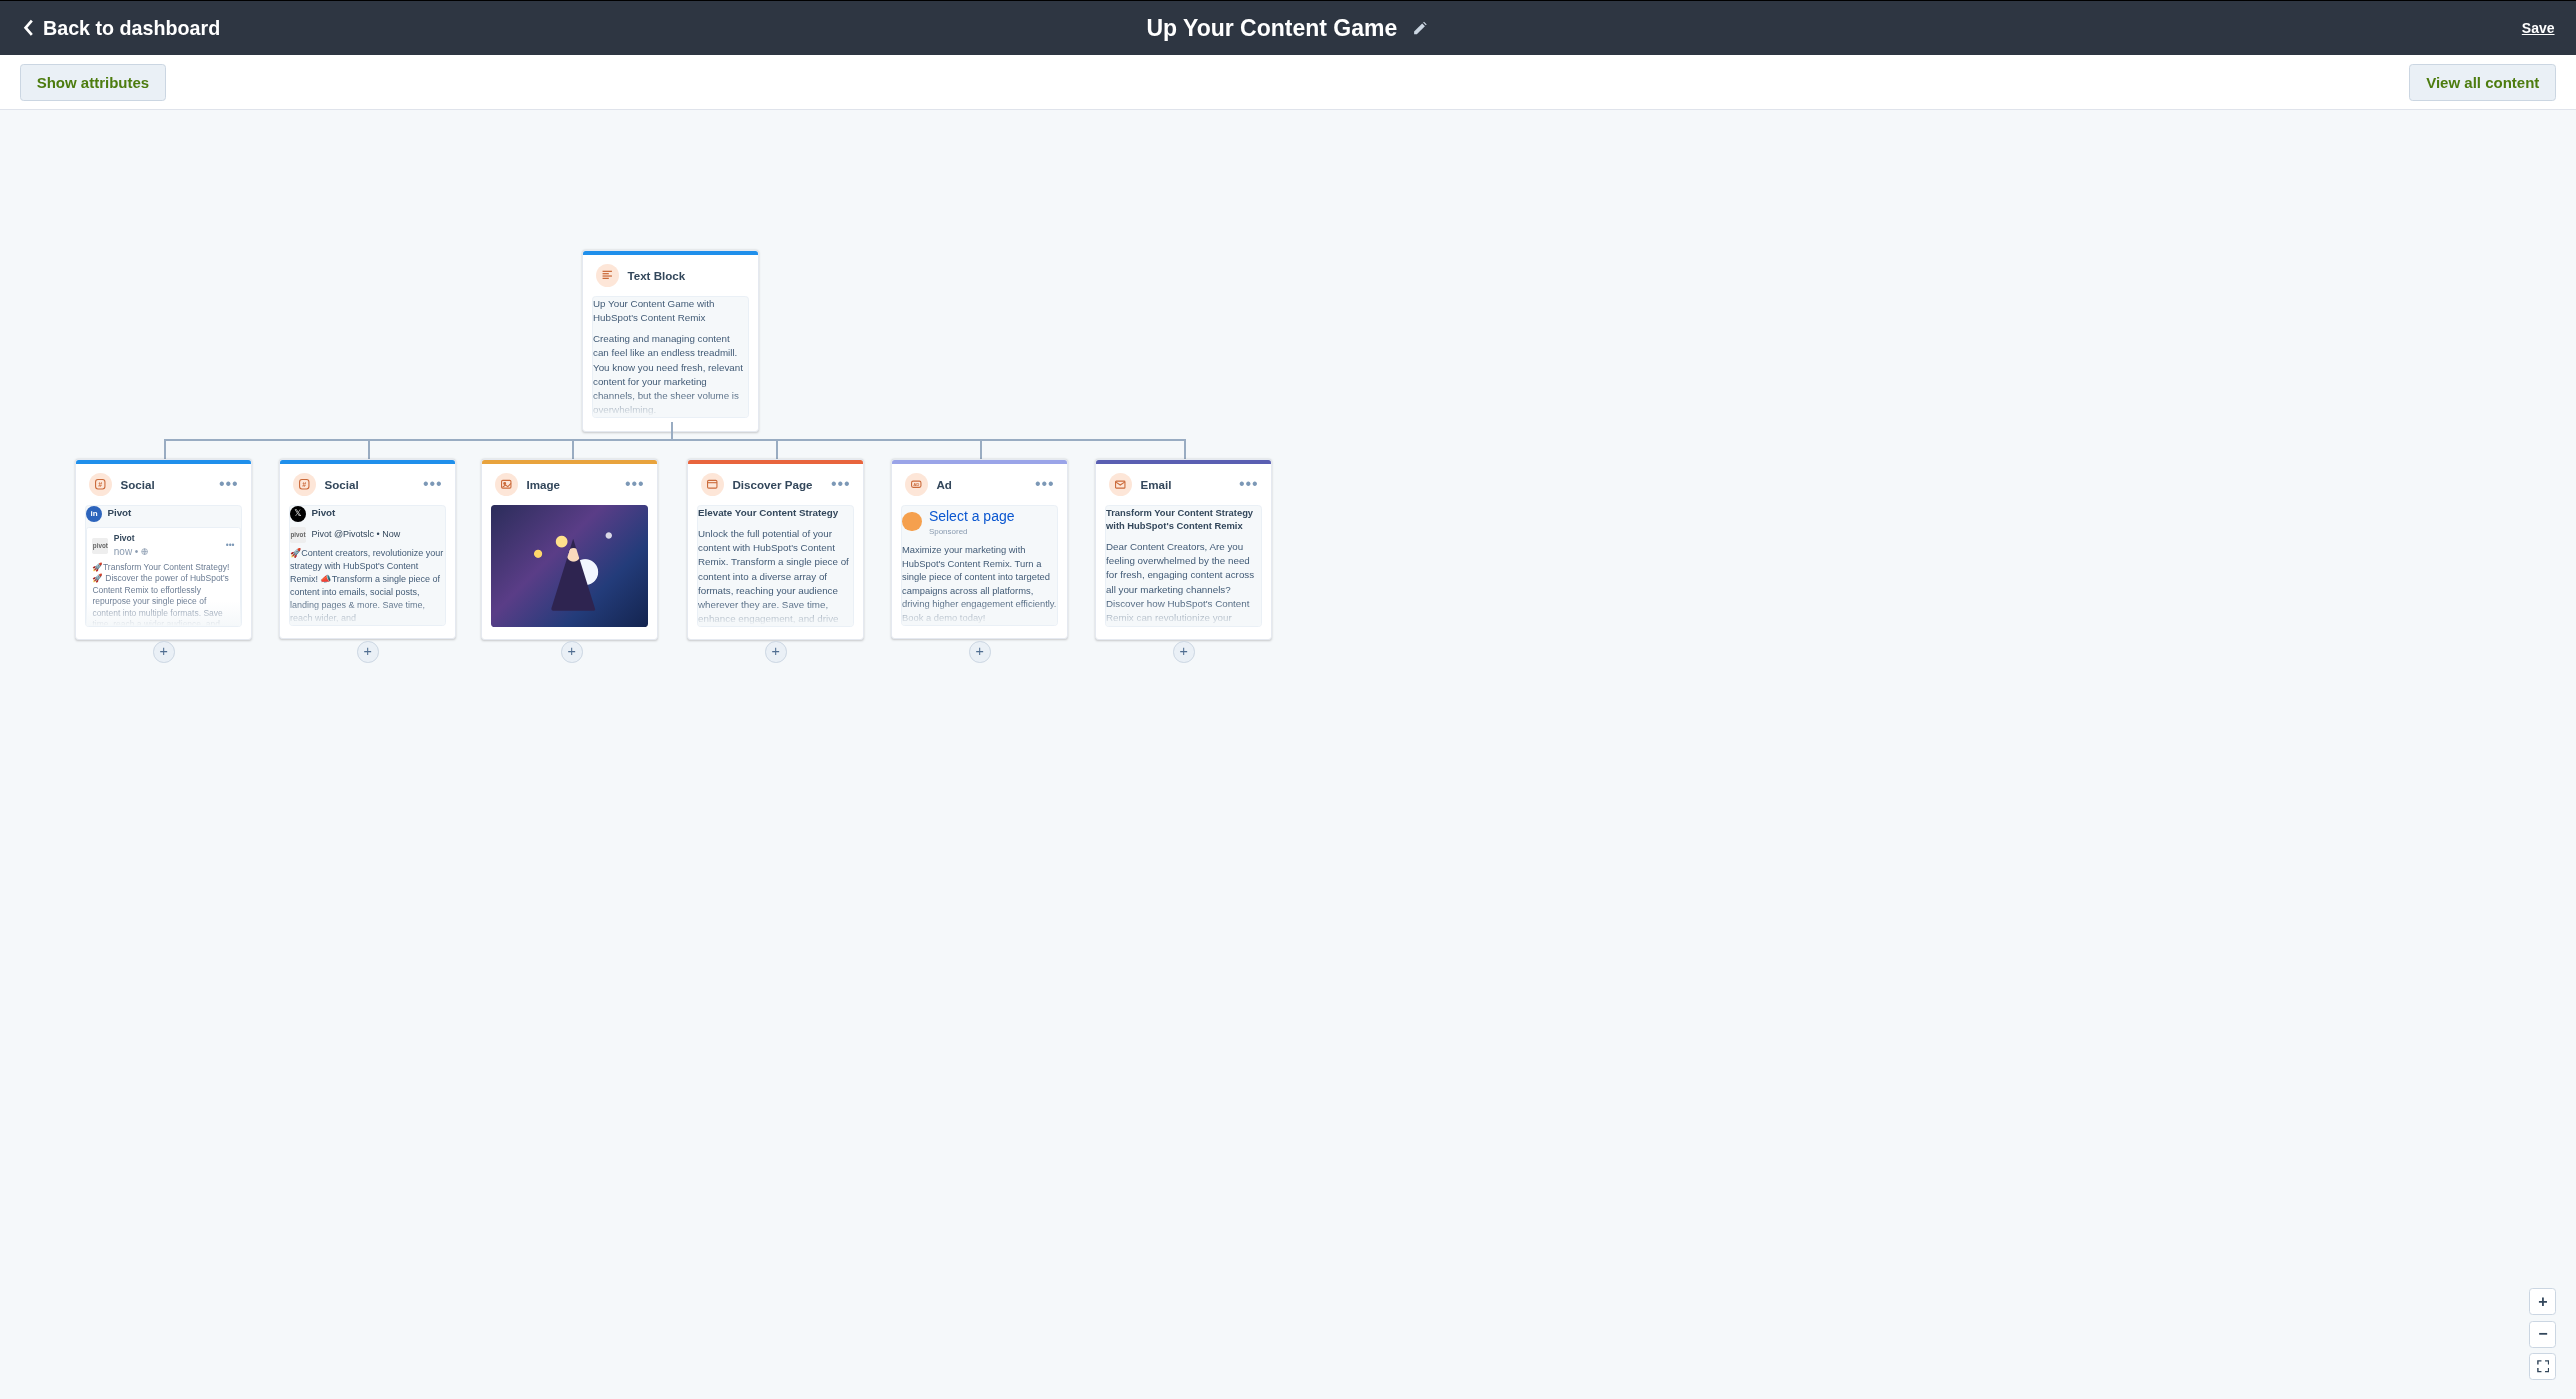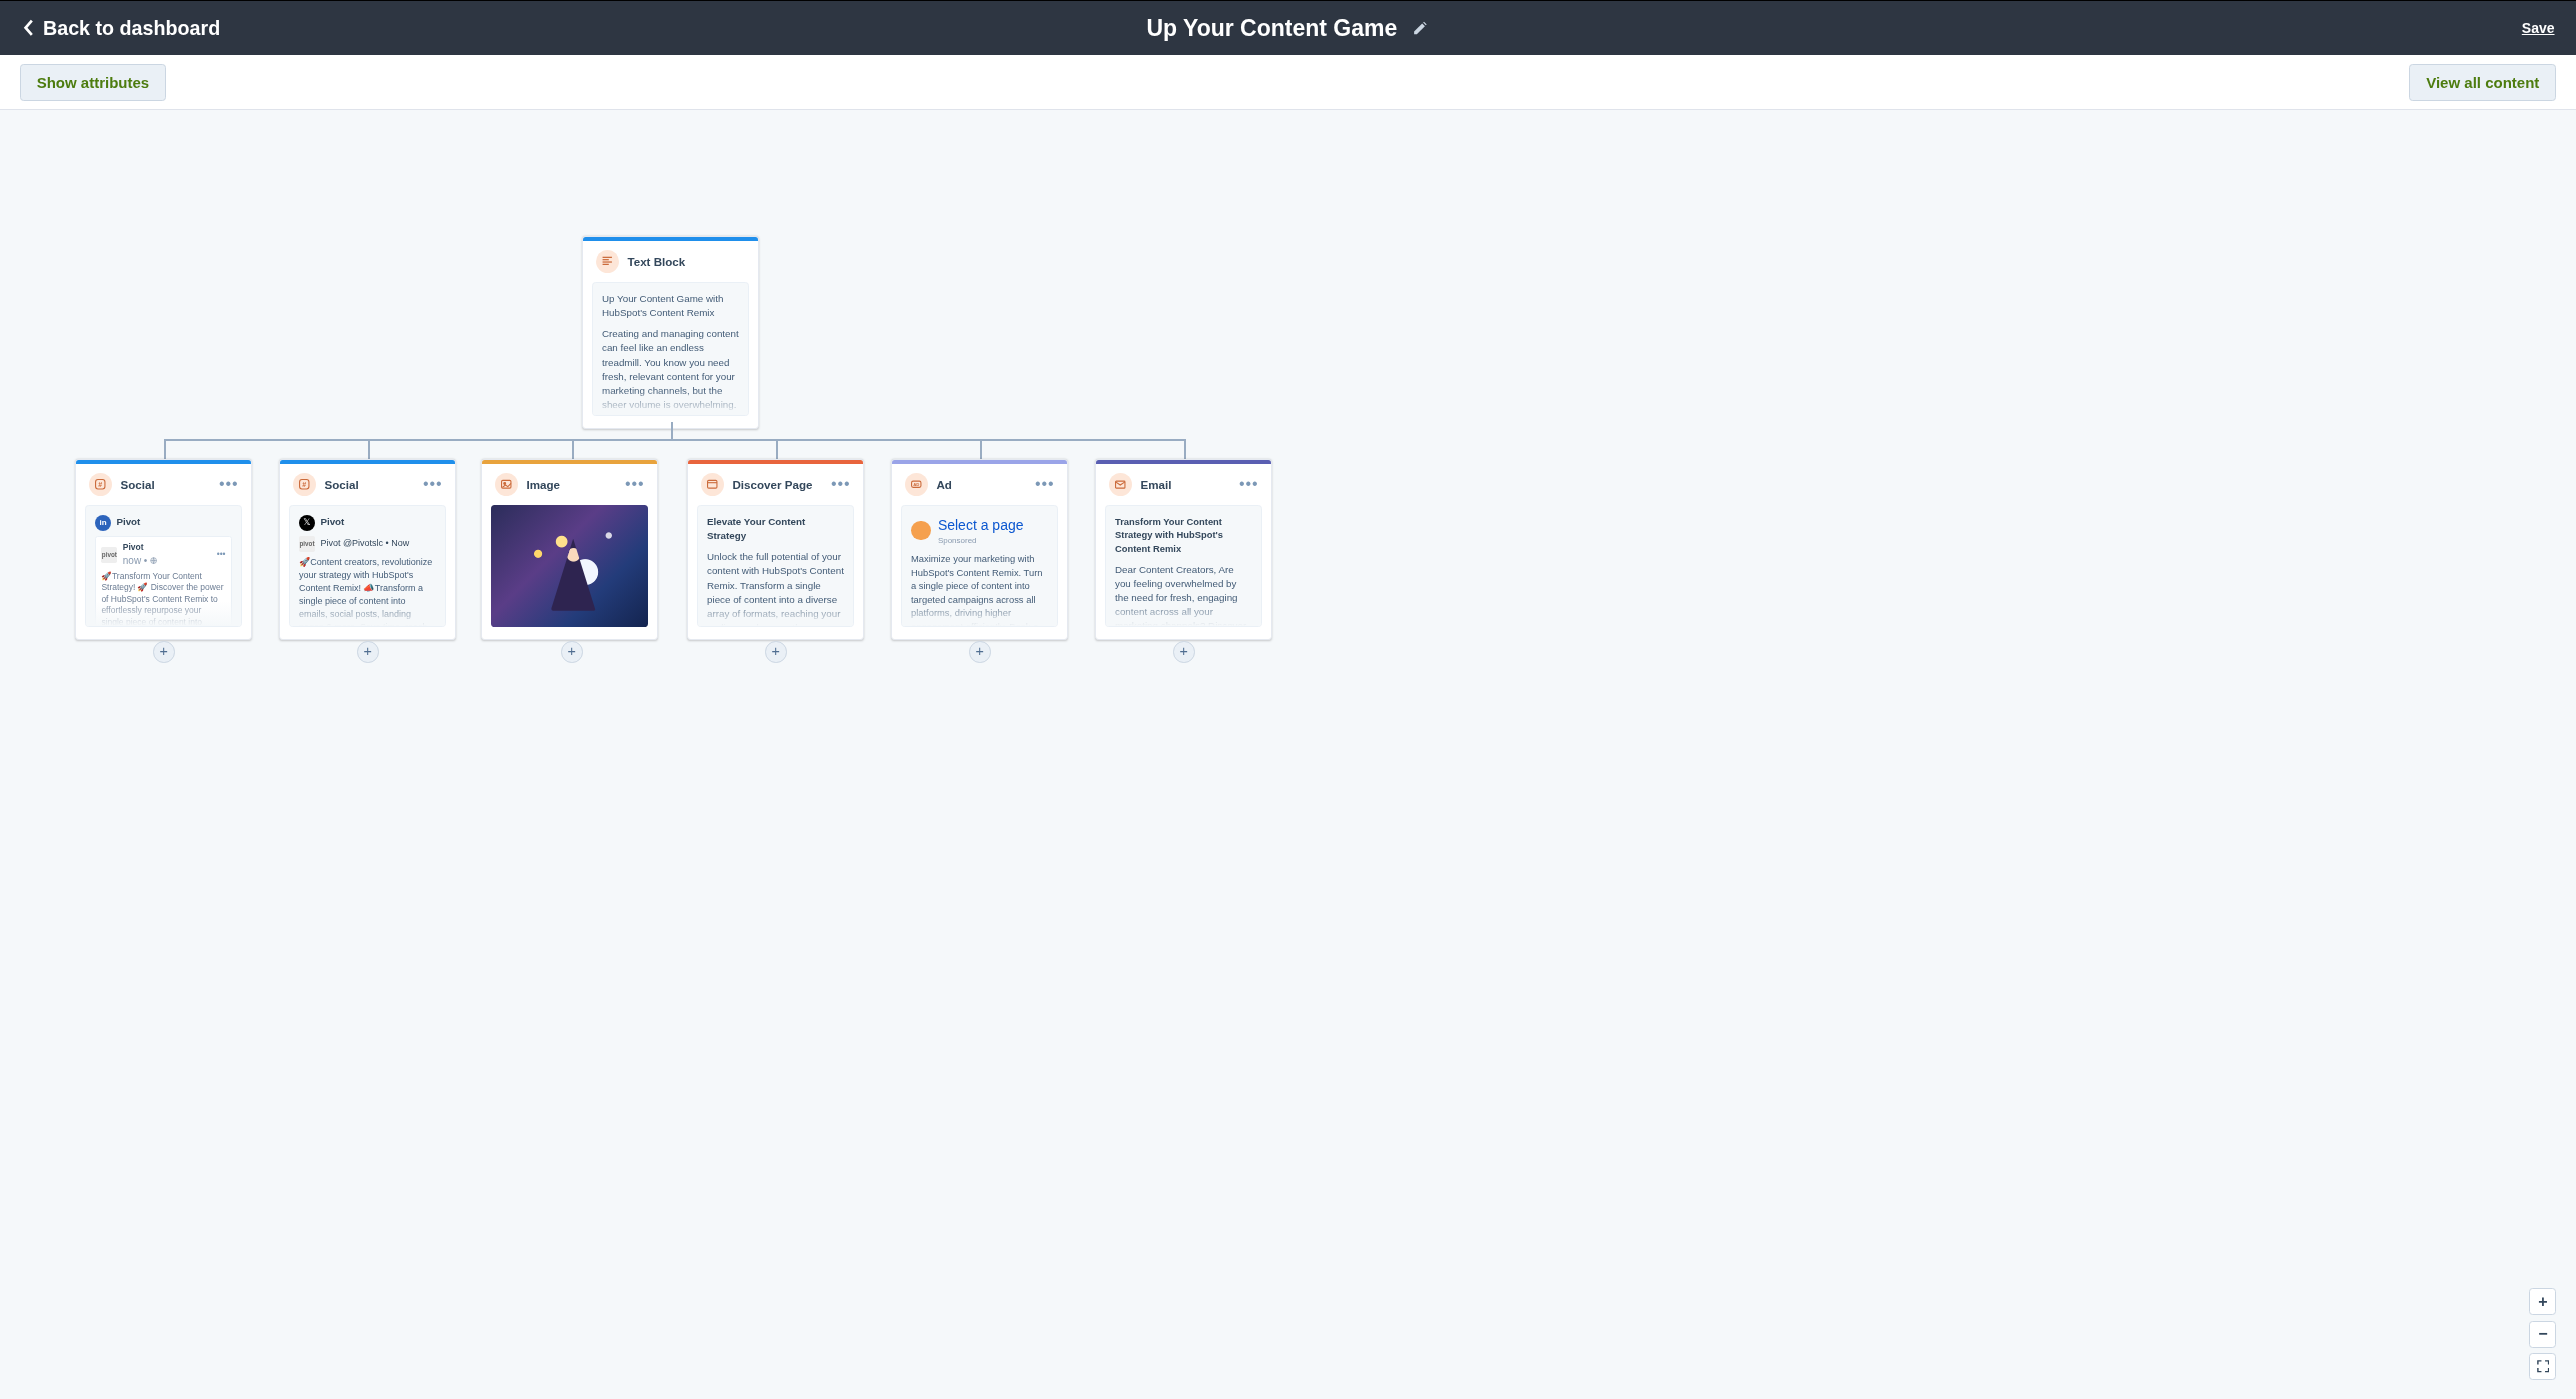--- a/index.html
+++ b/index.html
@@ -102,38 +102,38 @@
   }
   .node-icon svg { width: 12.5px; height: 12.5px; }
   .node-title { font-size: 11.6px; font-weight: 700; color: #33475b; flex: 1; }
   .node-menu { color:#7c98b6; cursor:pointer; font-size:16px; letter-spacing:0.9px; }
 
   .node-body {
     margin: 0 9px 12.5px 9px;
     background: #f5f8fa;
     border: 0.9px solid #eaf0f6;
     border-radius: 3.6px;
-    padding: 9px;
+    padding: 0;
     max-height: 122px;
     overflow: hidden;
     position: relative;
     font-size: 9.8px;
     color: #425b76;
     line-height: 1.45;
   }
   .node-body.fade::after {
     content: "";
     position: absolute;
     left: 0; right: 0; bottom: 0;
     height: 25px;
     background: linear-gradient(to bottom, rgba(245,248,250,0), rgba(245,248,250,1));
   }
   .node-body p + p { margin-top: 7.2px; }
 
-  .root { width: 177px; left: 582px; top: 126px; }
+  .root { width: 177px; left: 582px; top: 140px; }
   .root .node-body { max-height: 134px; }
   .root .accent { background:#1f8feb; }
 
   .child {
     width: 177px;
     top: 349px;
   }
   .c1 { left: 75px; }
   .c2 { left: 279px; }
   .c3 { left: 481px; }

